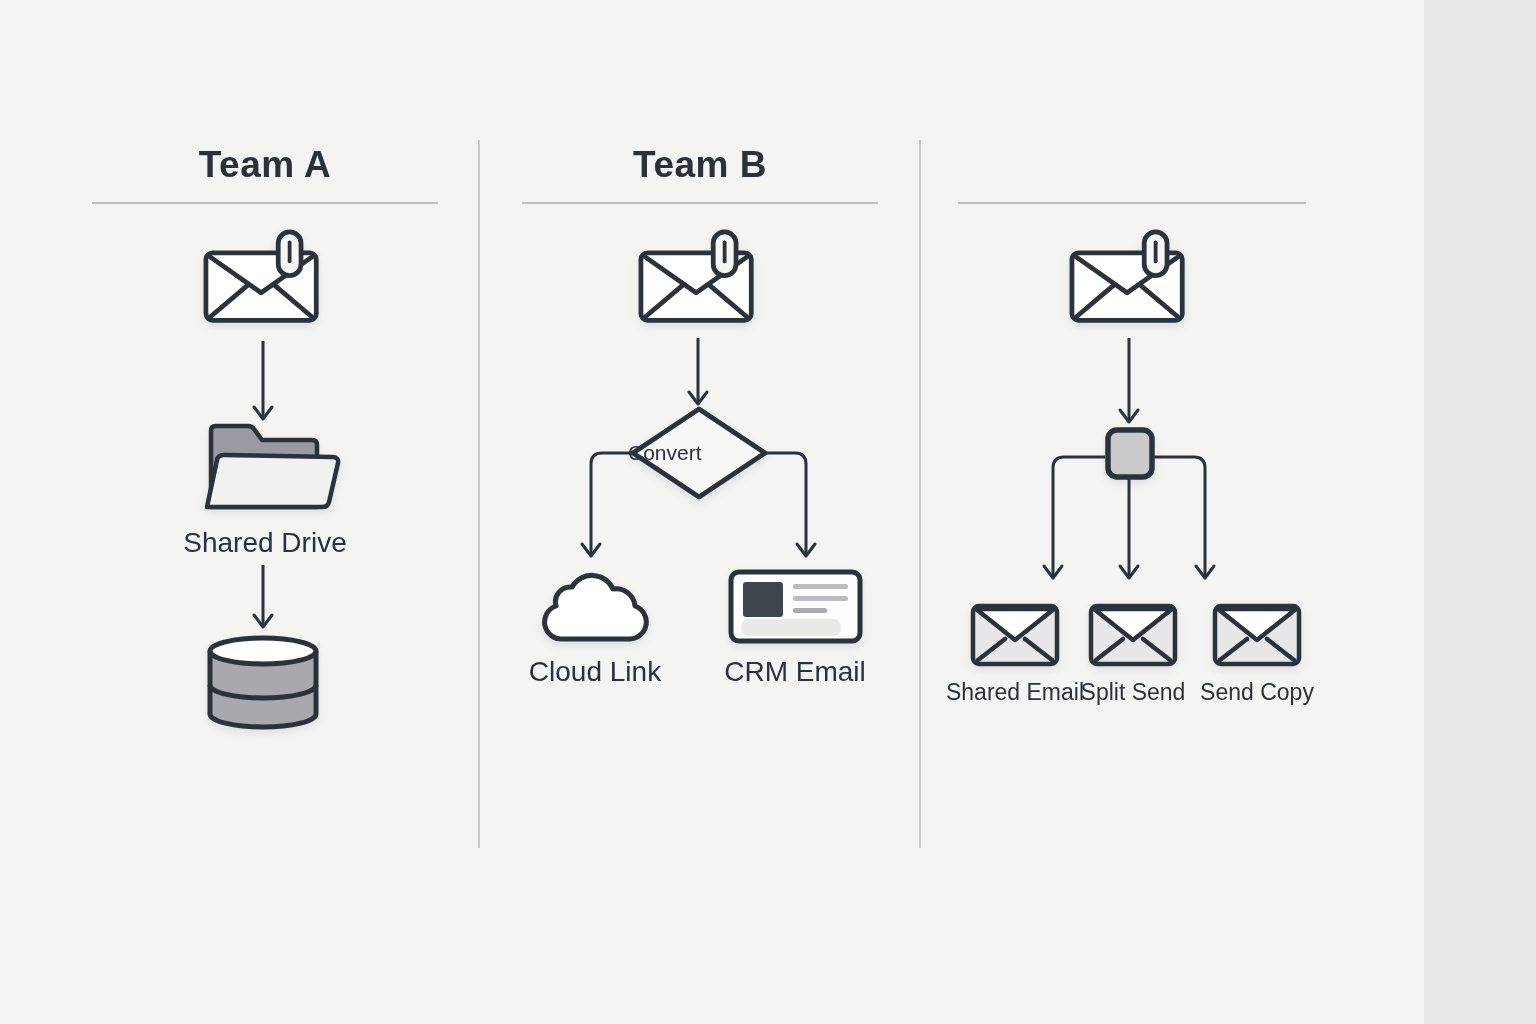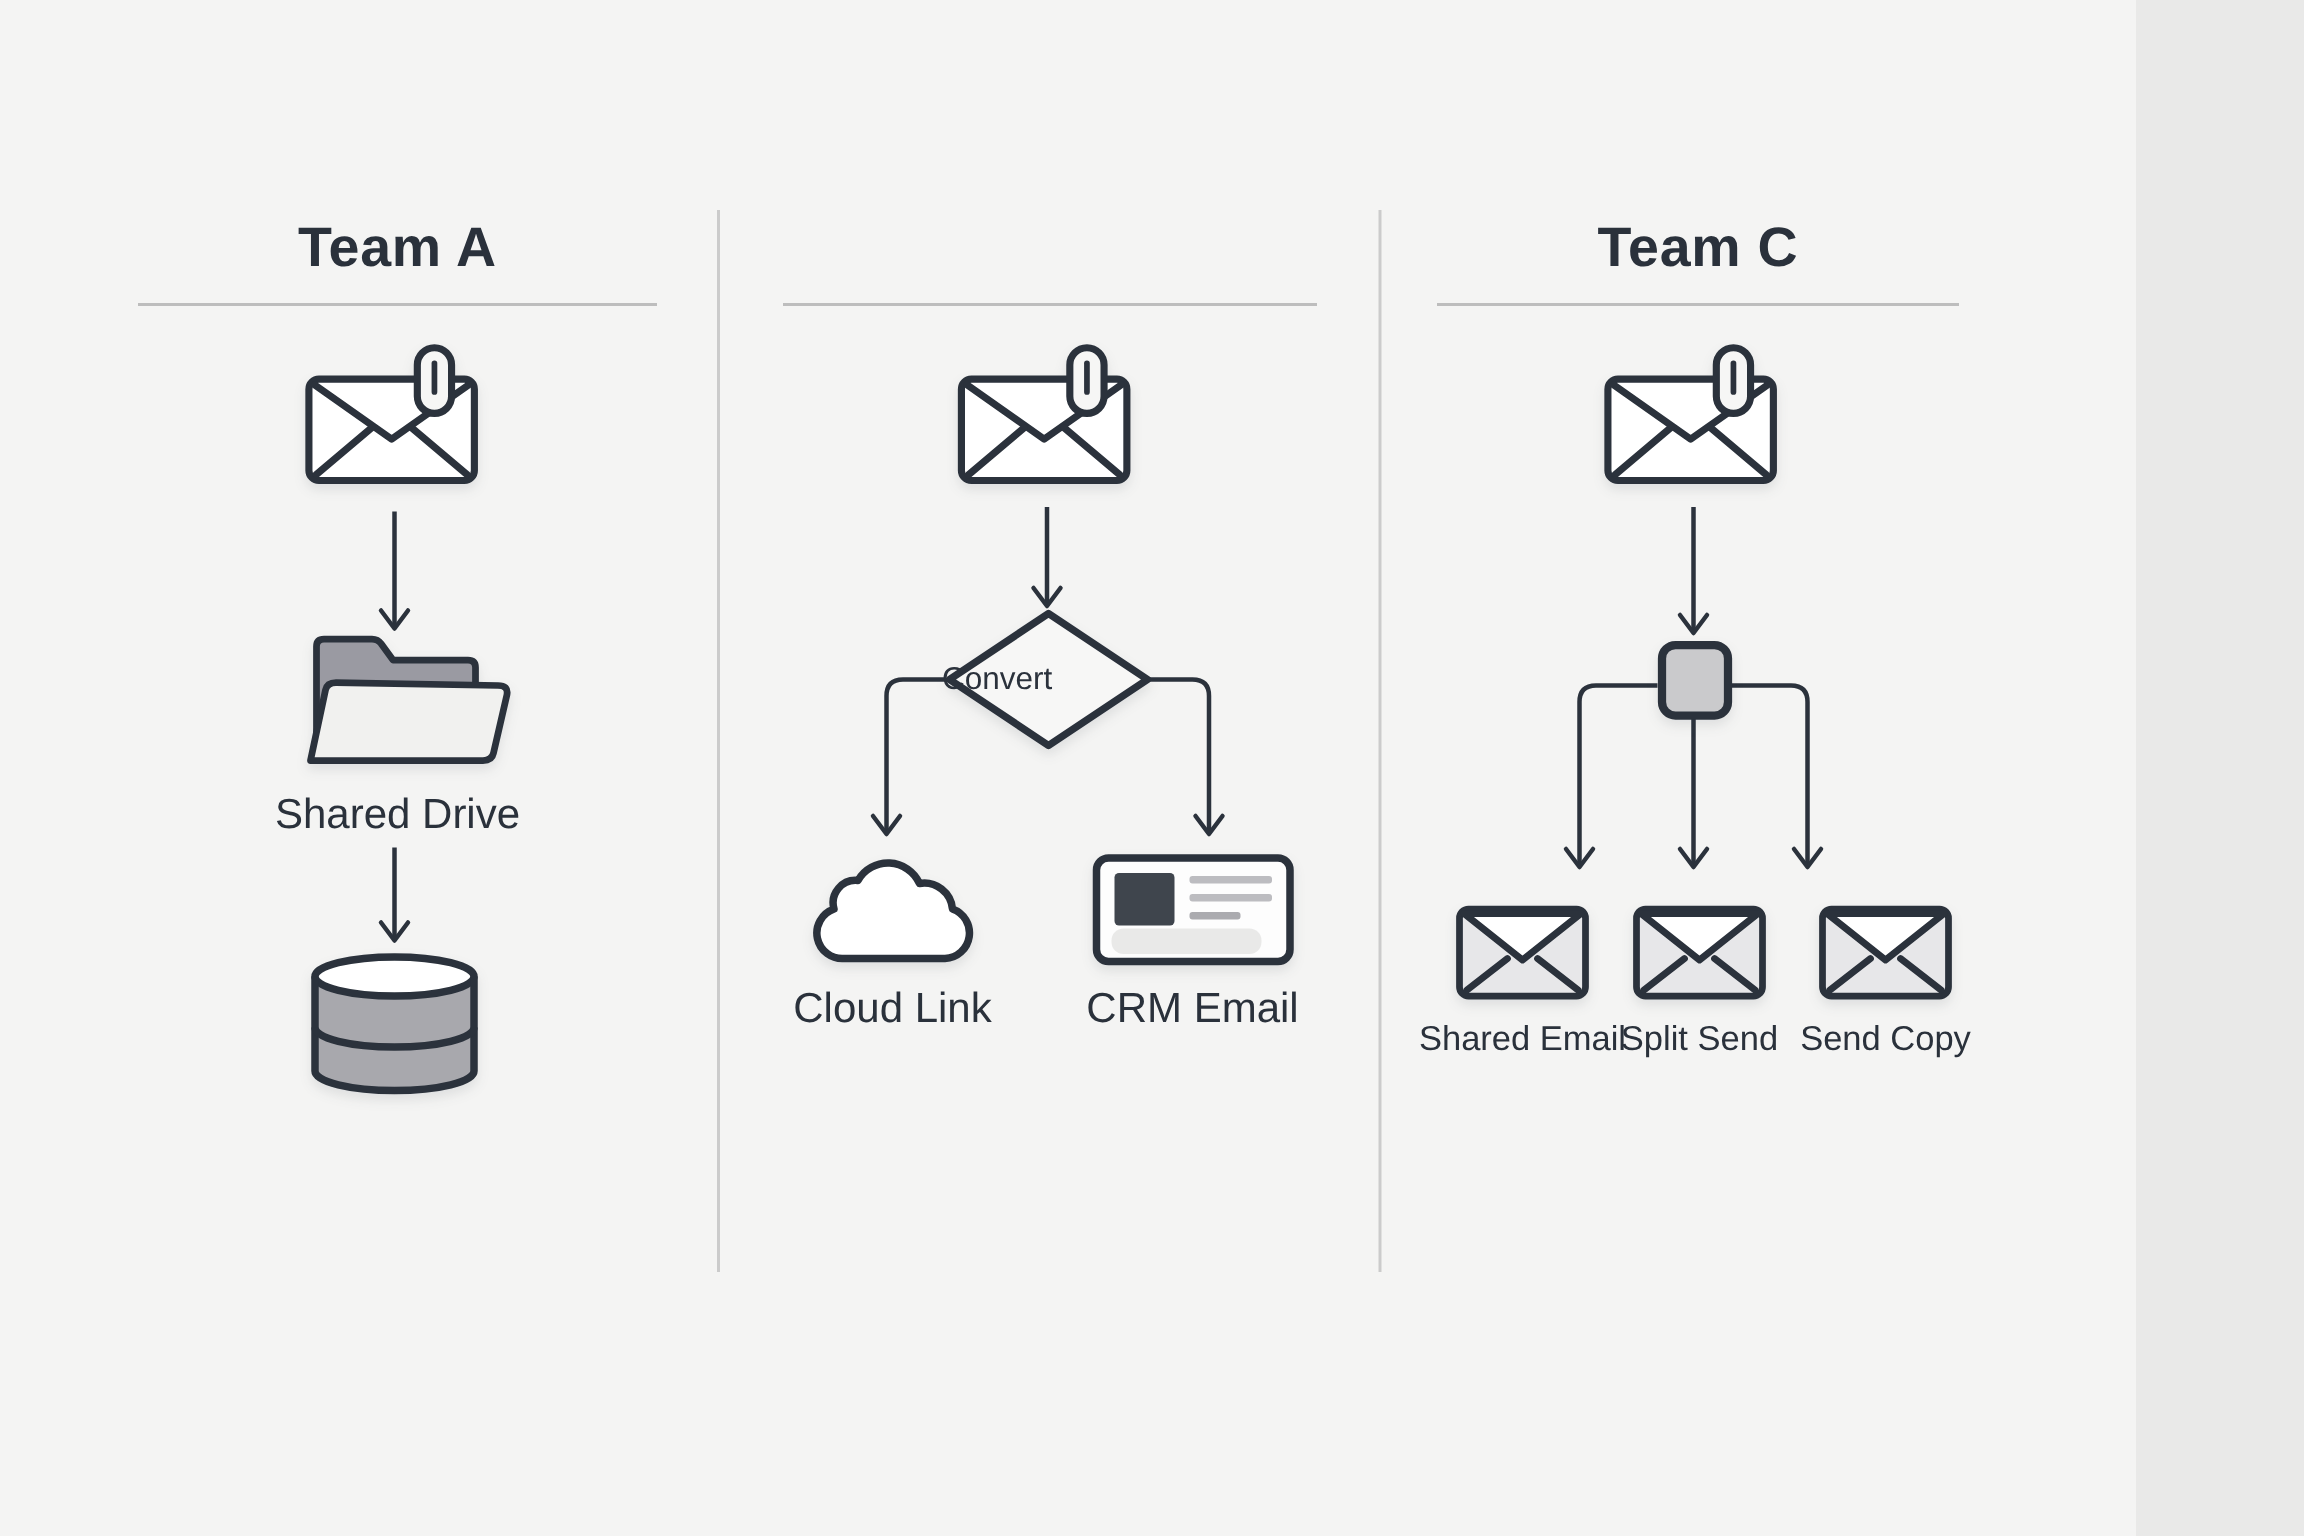--- a/index.html
+++ b/index.html
@@ -99,20 +99,21 @@
     <polyline points="4,50 13,62 22,50" fill="none" stroke="#2b323c" stroke-width="3" stroke-linecap="round" stroke-linejoin="round"></polyline>
   </svg>
 
   <svg class="icon abs" style="left:205px; top:633px;" width="116" height="94" viewBox="0 0 116 94">
     <path d="M5 18 v63 a53 13 0 0 0 106 0 v-63 a53 13 0 0 1 -106 0 z" fill="#a8a8ad"></path>
     <ellipse cx="58" cy="18" rx="53" ry="13" fill="#ffffff" stroke="#2b323c" stroke-width="5"></ellipse>
     <path d="M5 18 V81 A53 13 0 0 0 111 81 V18" fill="none" stroke="#2b323c" stroke-width="5"></path>
     <path d="M5 52 A53 13 0 0 0 111 52" fill="none" stroke="#2b323c" stroke-width="5"></path>
   </svg>
 
+  <div class="col-title" style="left:522px; top:144px; width:356px;">Team B</div>
   <div class="col-underline" style="left:522px; top:202px; width:356px;"></div>
 
   <svg class="icon abs" style="left:635px; top:229px;" width="126" height="97" viewBox="0 0 132 102">
       <use href="#env-attach"></use>
     </svg>
 
   <svg class="connector abs" style="left:685px; top:338px;" width="26" height="70">
     <line x1="13" y1="0" x2="13" y2="64" stroke="#2b323c" stroke-width="3"></line>
     <polyline points="4,54 13,66 22,54" fill="none" stroke="#2b323c" stroke-width="3" stroke-linecap="round" stroke-linejoin="round"></polyline>
   </svg>
@@ -137,21 +138,20 @@
   <svg class="icon abs" style="left:728px; top:569px;" width="135" height="75" viewBox="0 0 135 75">
     <rect x="3" y="3" width="129" height="69" rx="8" fill="#fdfdfd" stroke="#2b323c" stroke-width="5"></rect>
     <rect x="13" y="50" width="100" height="17" rx="8" fill="#e9e9e8"></rect>
     <rect x="15" y="13" width="40" height="35" rx="3" fill="#3f454d"></rect>
     <rect x="65" y="15" width="55" height="5" rx="2" fill="#bcbcc0"></rect>
     <rect x="65" y="27" width="55" height="5" rx="2" fill="#bcbcc0"></rect>
     <rect x="65" y="39" width="34" height="5" rx="2" fill="#ababaf"></rect>
   </svg>
   <div class="node-label label-lg" style="left:705px; top:656px; width:180px;">CRM Email</div>
 
-  <div class="col-title" style="left:958px; top:144px; width:348px;">Team C</div>
   <div class="col-underline" style="left:958px; top:202px; width:348px;"></div>
 
   <svg class="icon abs" style="left:1066px; top:229px;" width="126" height="97" viewBox="0 0 132 102">
       <use href="#env-attach"></use>
     </svg>
 
   <svg class="connector abs" style="left:1116px; top:338px;" width="26" height="88">
     <line x1="13" y1="0" x2="13" y2="82" stroke="#2b323c" stroke-width="3"></line>
     <polyline points="4,72 13,84 22,72" fill="none" stroke="#2b323c" stroke-width="3" stroke-linecap="round" stroke-linejoin="round"></polyline>
   </svg>

